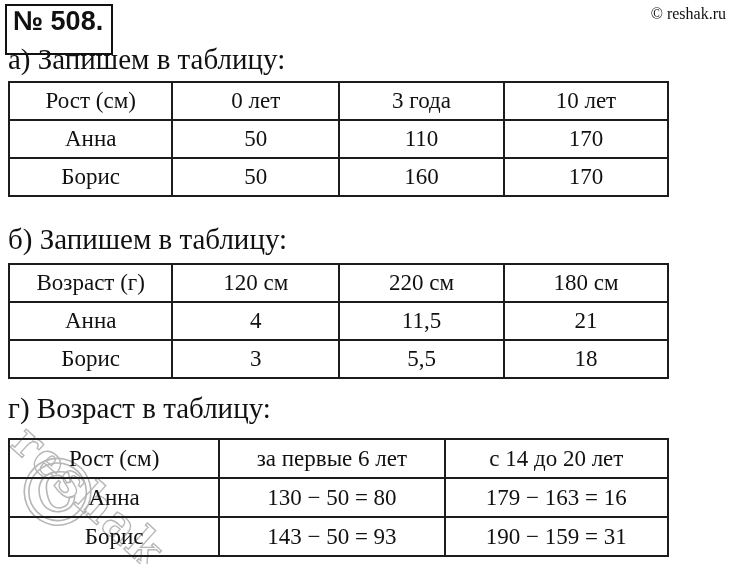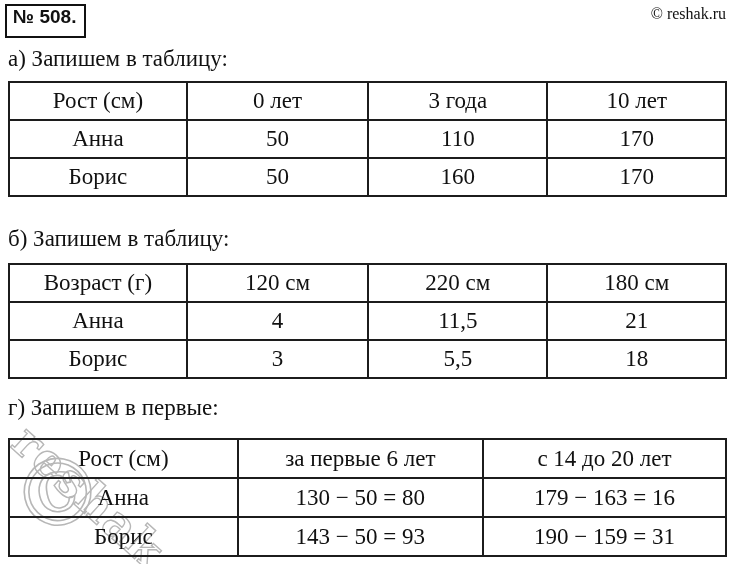--- a/index.html
+++ b/index.html
@@ -55,47 +55,47 @@
     z-index: 1;
   }
   .top-bar {
     position: relative;
     height: 40px;
   }
   .problem-badge {
     display: inline-block;
     margin: 4px 0 0 5px;
     border: 2px solid #111111;
-    padding: 0 8px 8px 6px;
+    padding: 0 8px 16px 6px;
     font-family: "Liberation Sans", sans-serif;
     font-weight: bold;
-    font-size: 19px;
+    font-size: 27px;
     letter-spacing: 0px;
   }
   .copyright {
     position: absolute;
     right: 8px;
     top: 5px;
     font-size: 16px;
   }
   .part-label {
     margin-left: 8px;
-    font-size: 23px;
+    font-size: 29px;
     line-height: 26px;
     white-space: nowrap;
   }
   .label-a { margin-top: 6px; }
   .label-b { margin-top: 29px; }
   .label-v { margin-top: 14px; }
   .label-g { margin-top: 16px; }
 
   table.sol {
     border-collapse: collapse;
     margin-left: 8px;
-    width: 719px;
+    width: 661px;
     table-layout: fixed;
   }
   .table-a { margin-top: 9px; }
   .table-b { margin-top: 11px; padding-left: 8px; }
   .table-g { margin-top: 17px; }
   table.sol td {
     border: 2px solid #1c1c1c;
     height: 36px;
     text-align: center;
     vertical-align: middle;
@@ -178,21 +178,21 @@
       <tr>
         <td>Борис</td>
         <td>3</td>
         <td>5,5</td>
         <td>18</td>
       </tr>
     </tbody>
       </table>
 
 
-    <div class="part-label label-g">г) Запишем в первые:</div>
+    <div class="part-label label-g">г) Возраст в таблицу:</div>
 
     <table class="sol table-g">
       <colgroup>
           <col style="width:31.9%">
           <col style="width:34.2%">
           <col style="width:33.9%">
         </colgroup>
       <tbody>
           <tr>
         <td>Рост (см)</td>

